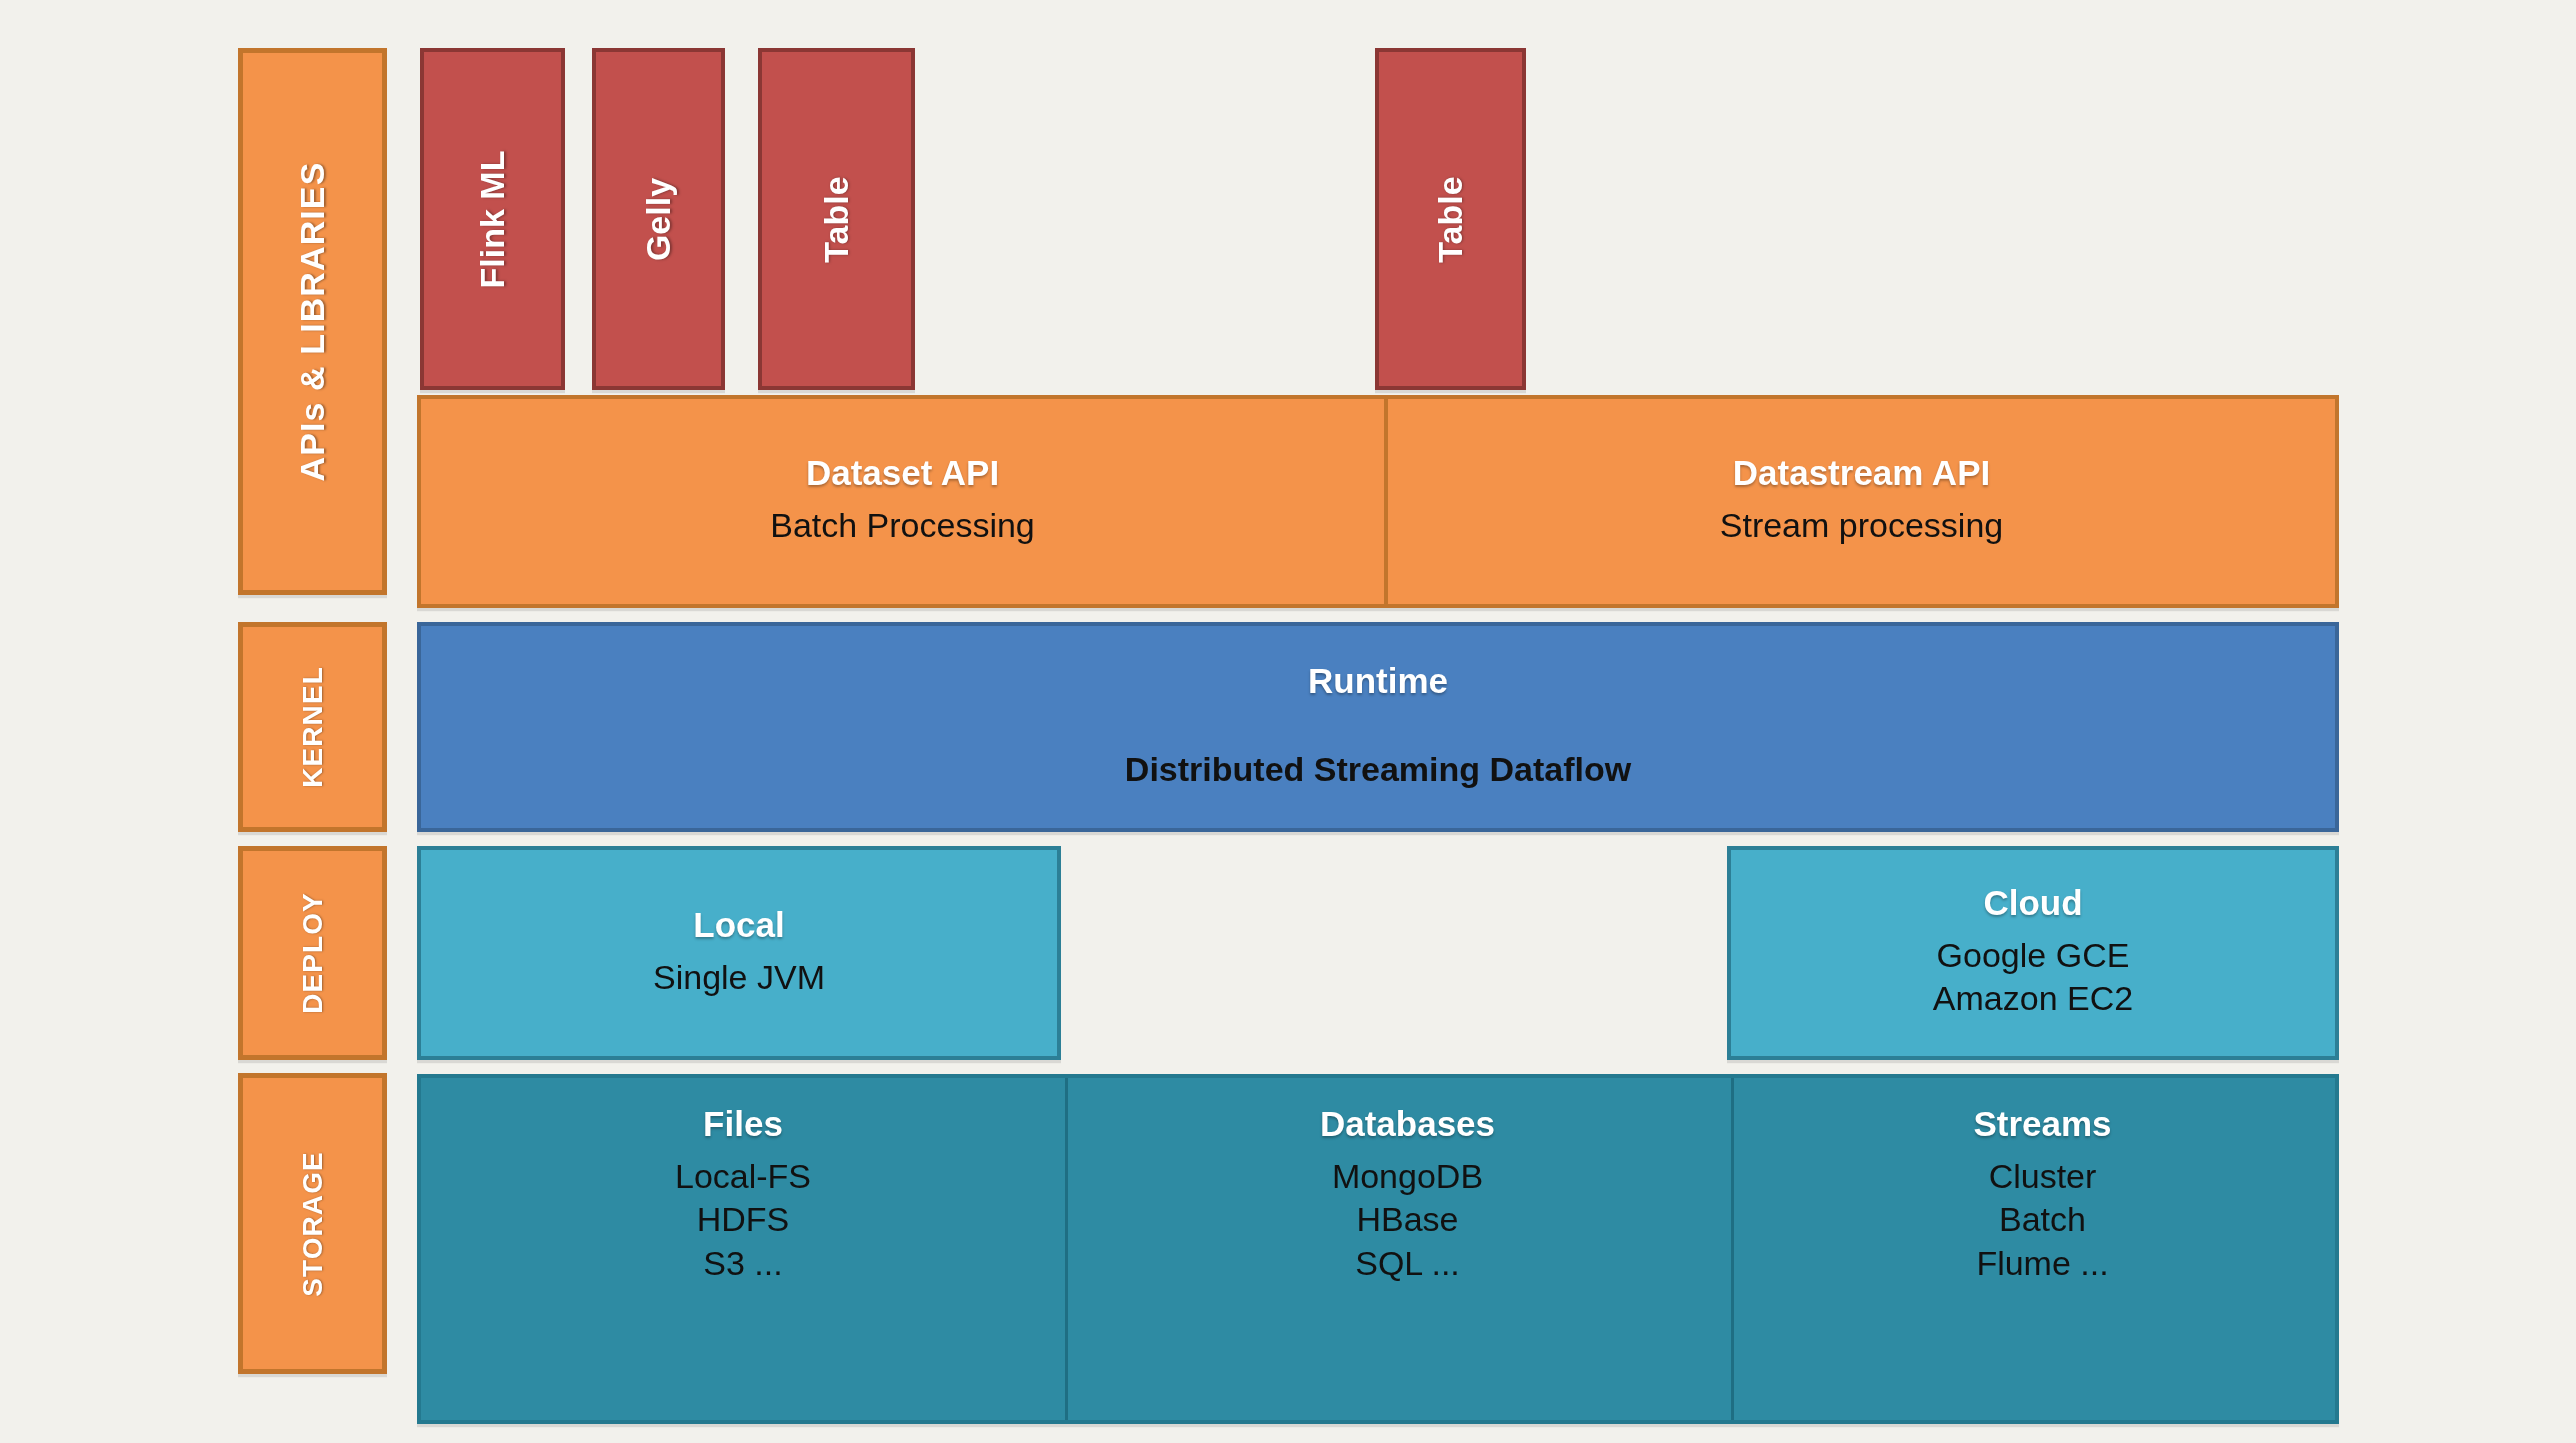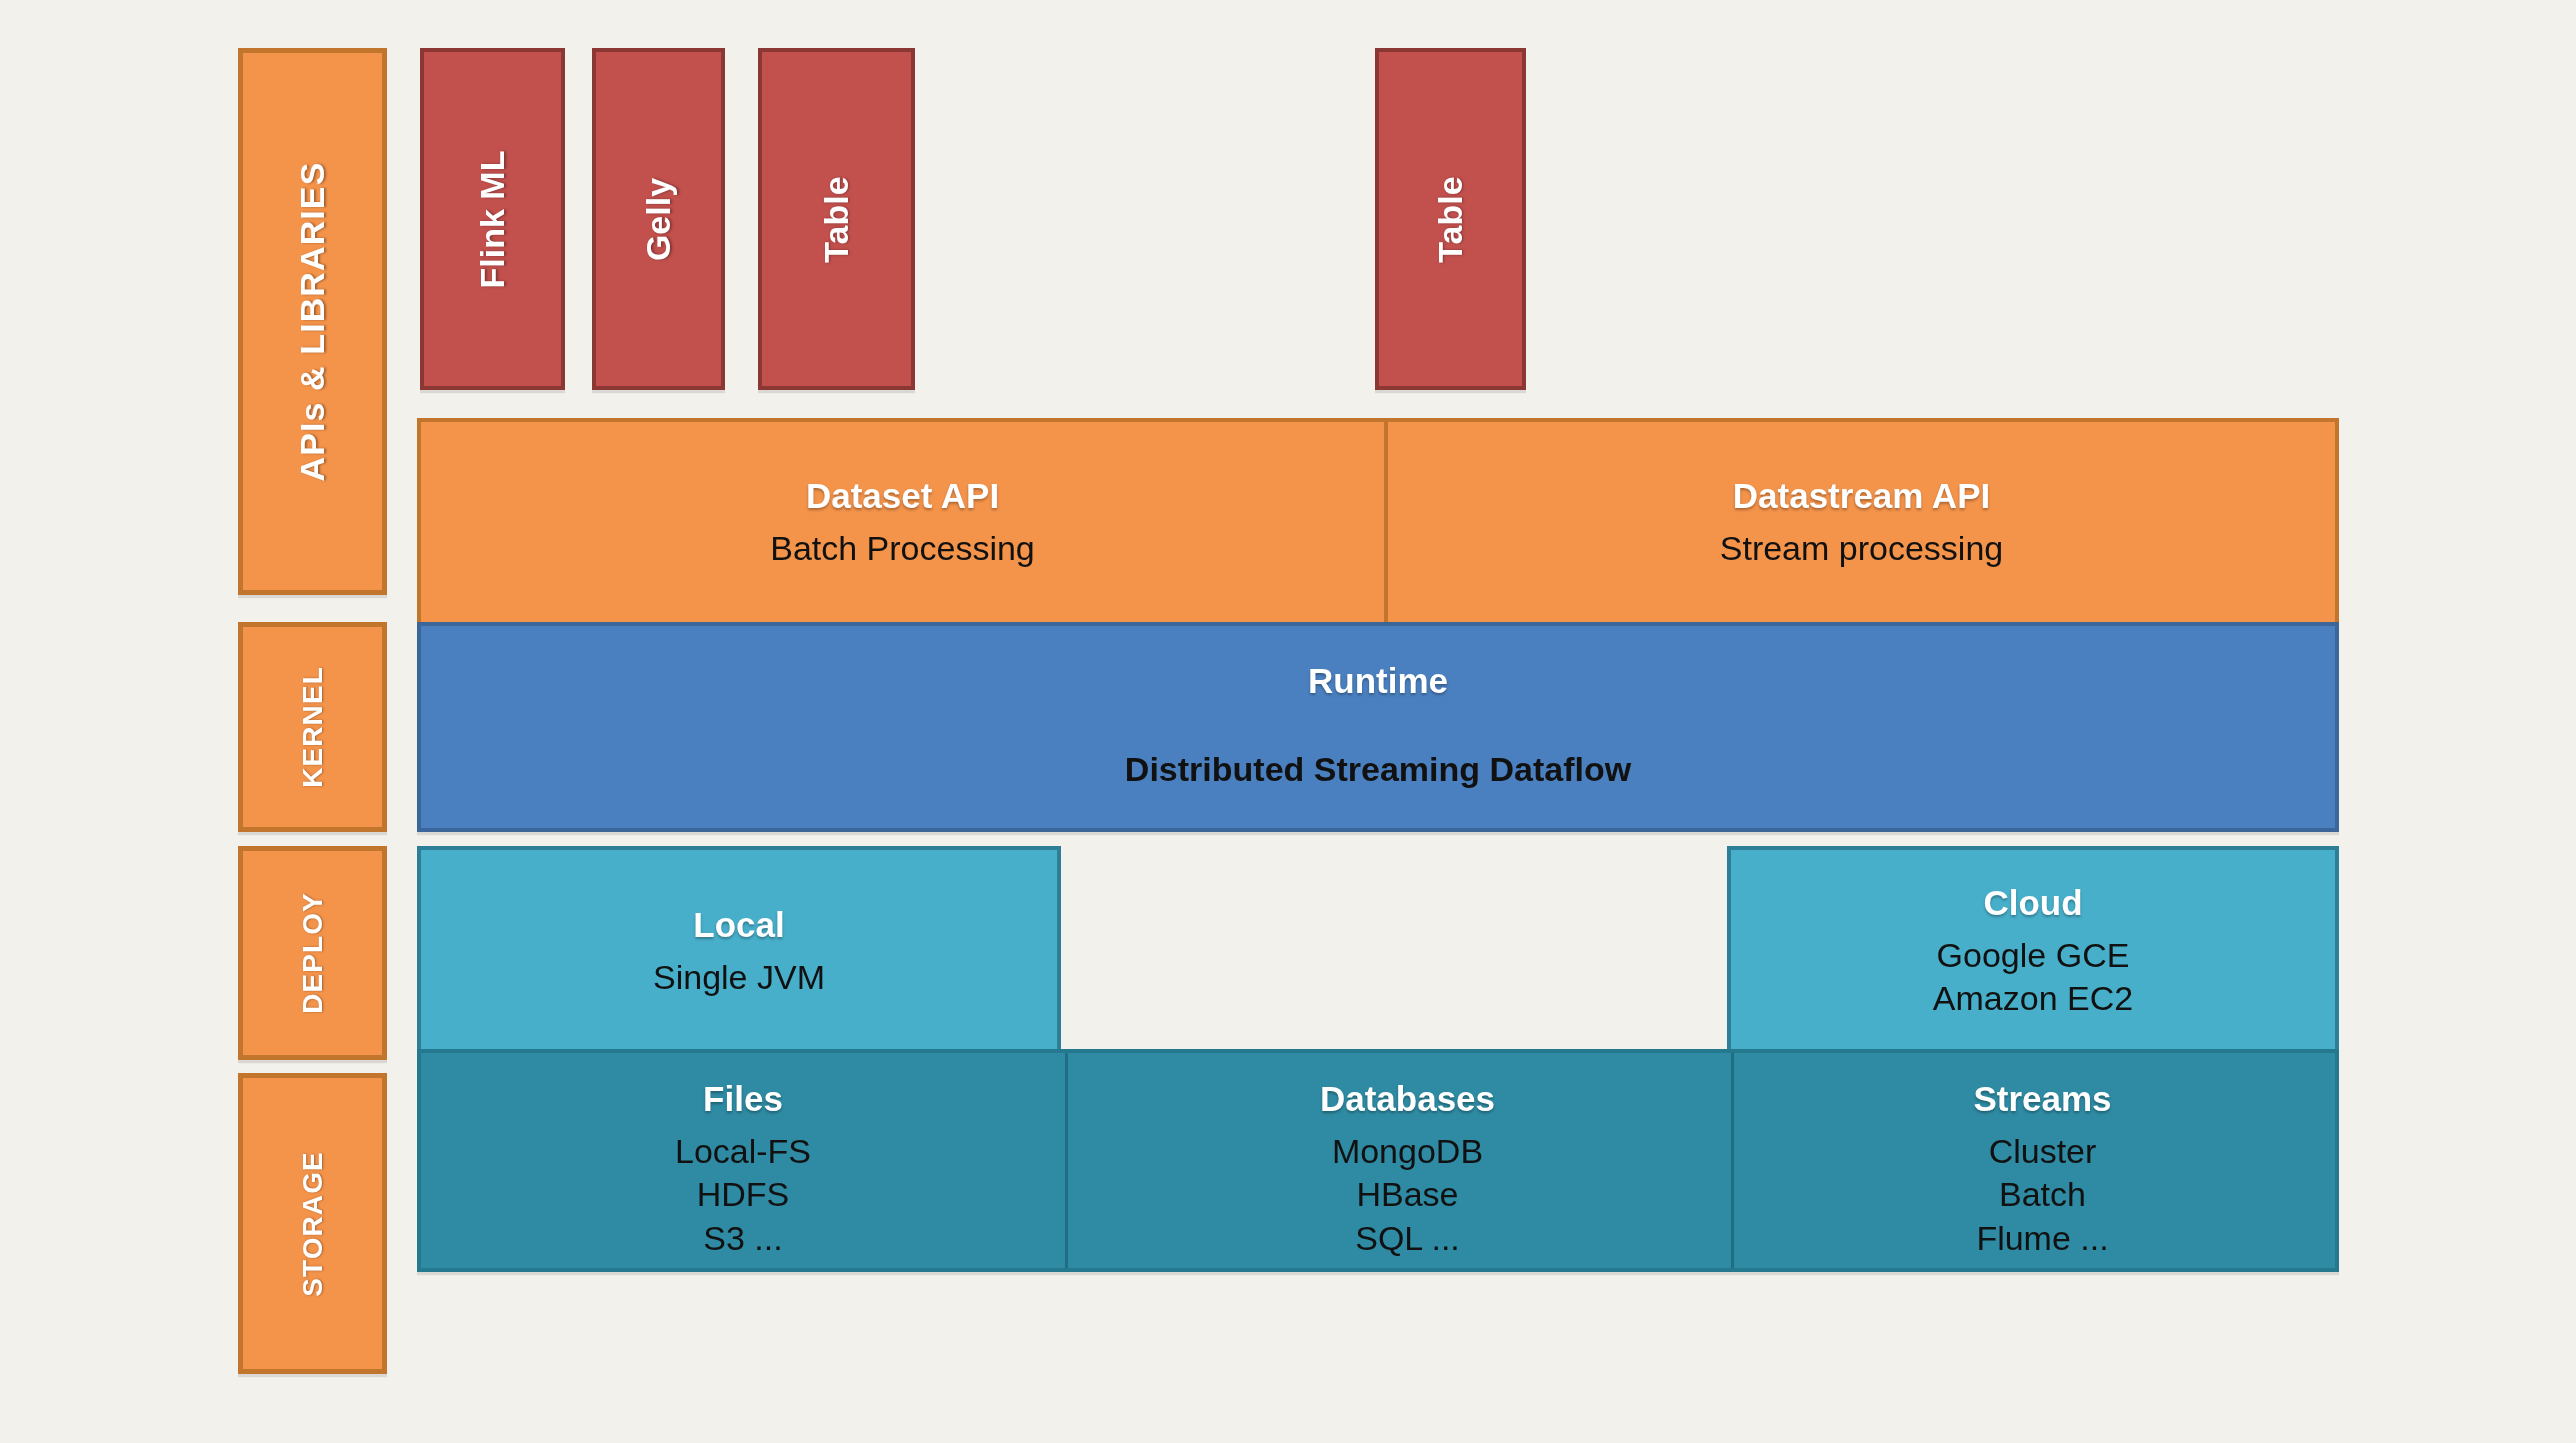--- a/index.html
+++ b/index.html
@@ -154,21 +154,21 @@
   </div>
 
   <div class="box chip" style="left:758px; top:48px; width:157px; height:342px;">
     <span class="vtext">Table</span>
   </div>
 
   <div class="box chip" style="left:1375px; top:48px; width:151px; height:342px;">
     <span class="vtext">Table</span>
   </div>
 
-  <div class="apiband" style="left:417px; top:418px; width:1922px; height:213px;">
+  <div class="apiband" style="left:417px; top:395px; width:1922px; height:213px;">
 
     <div class="apicell" style="flex:0 0 963px;">
       <div class="title-w">Dataset API</div>
       <div class="gap10"></div>
       <div class="sub-b">Batch Processing</div>
     </div>
 
     <div class="apicell">
       <div class="title-w">Datastream API</div>
       <div class="gap10"></div>
@@ -201,21 +201,21 @@
     <div class="title-w">Cloud</div>
     <div class="gap10"></div>
     <div class="sub-b">Google GCE</div>
     <div class="sub-b">Amazon EC2</div>
   </div>
 
   <div class="box side" style="left:238px; top:1073px; width:149px; height:301px;">
     <span class="vtext" style="font-size:28px;">STORAGE</span>
   </div>
 
-  <div class="storage" style="left:417px; top:1049px; width:1922px; height:223px;">
+  <div class="storage" style="left:417px; top:1074px; width:1922px; height:350px;">
 
     <div class="storecell" style="flex:0 0 644px;">
       <div class="title-w">Files</div>
       <div class="gap10"></div>
       <div class="sub-b">Local-FS</div>
       <div class="sub-b">HDFS</div>
       <div class="sub-b">S3 ...</div>
     </div>
 
     <div class="storecell" style="flex:0 0 666px;">

